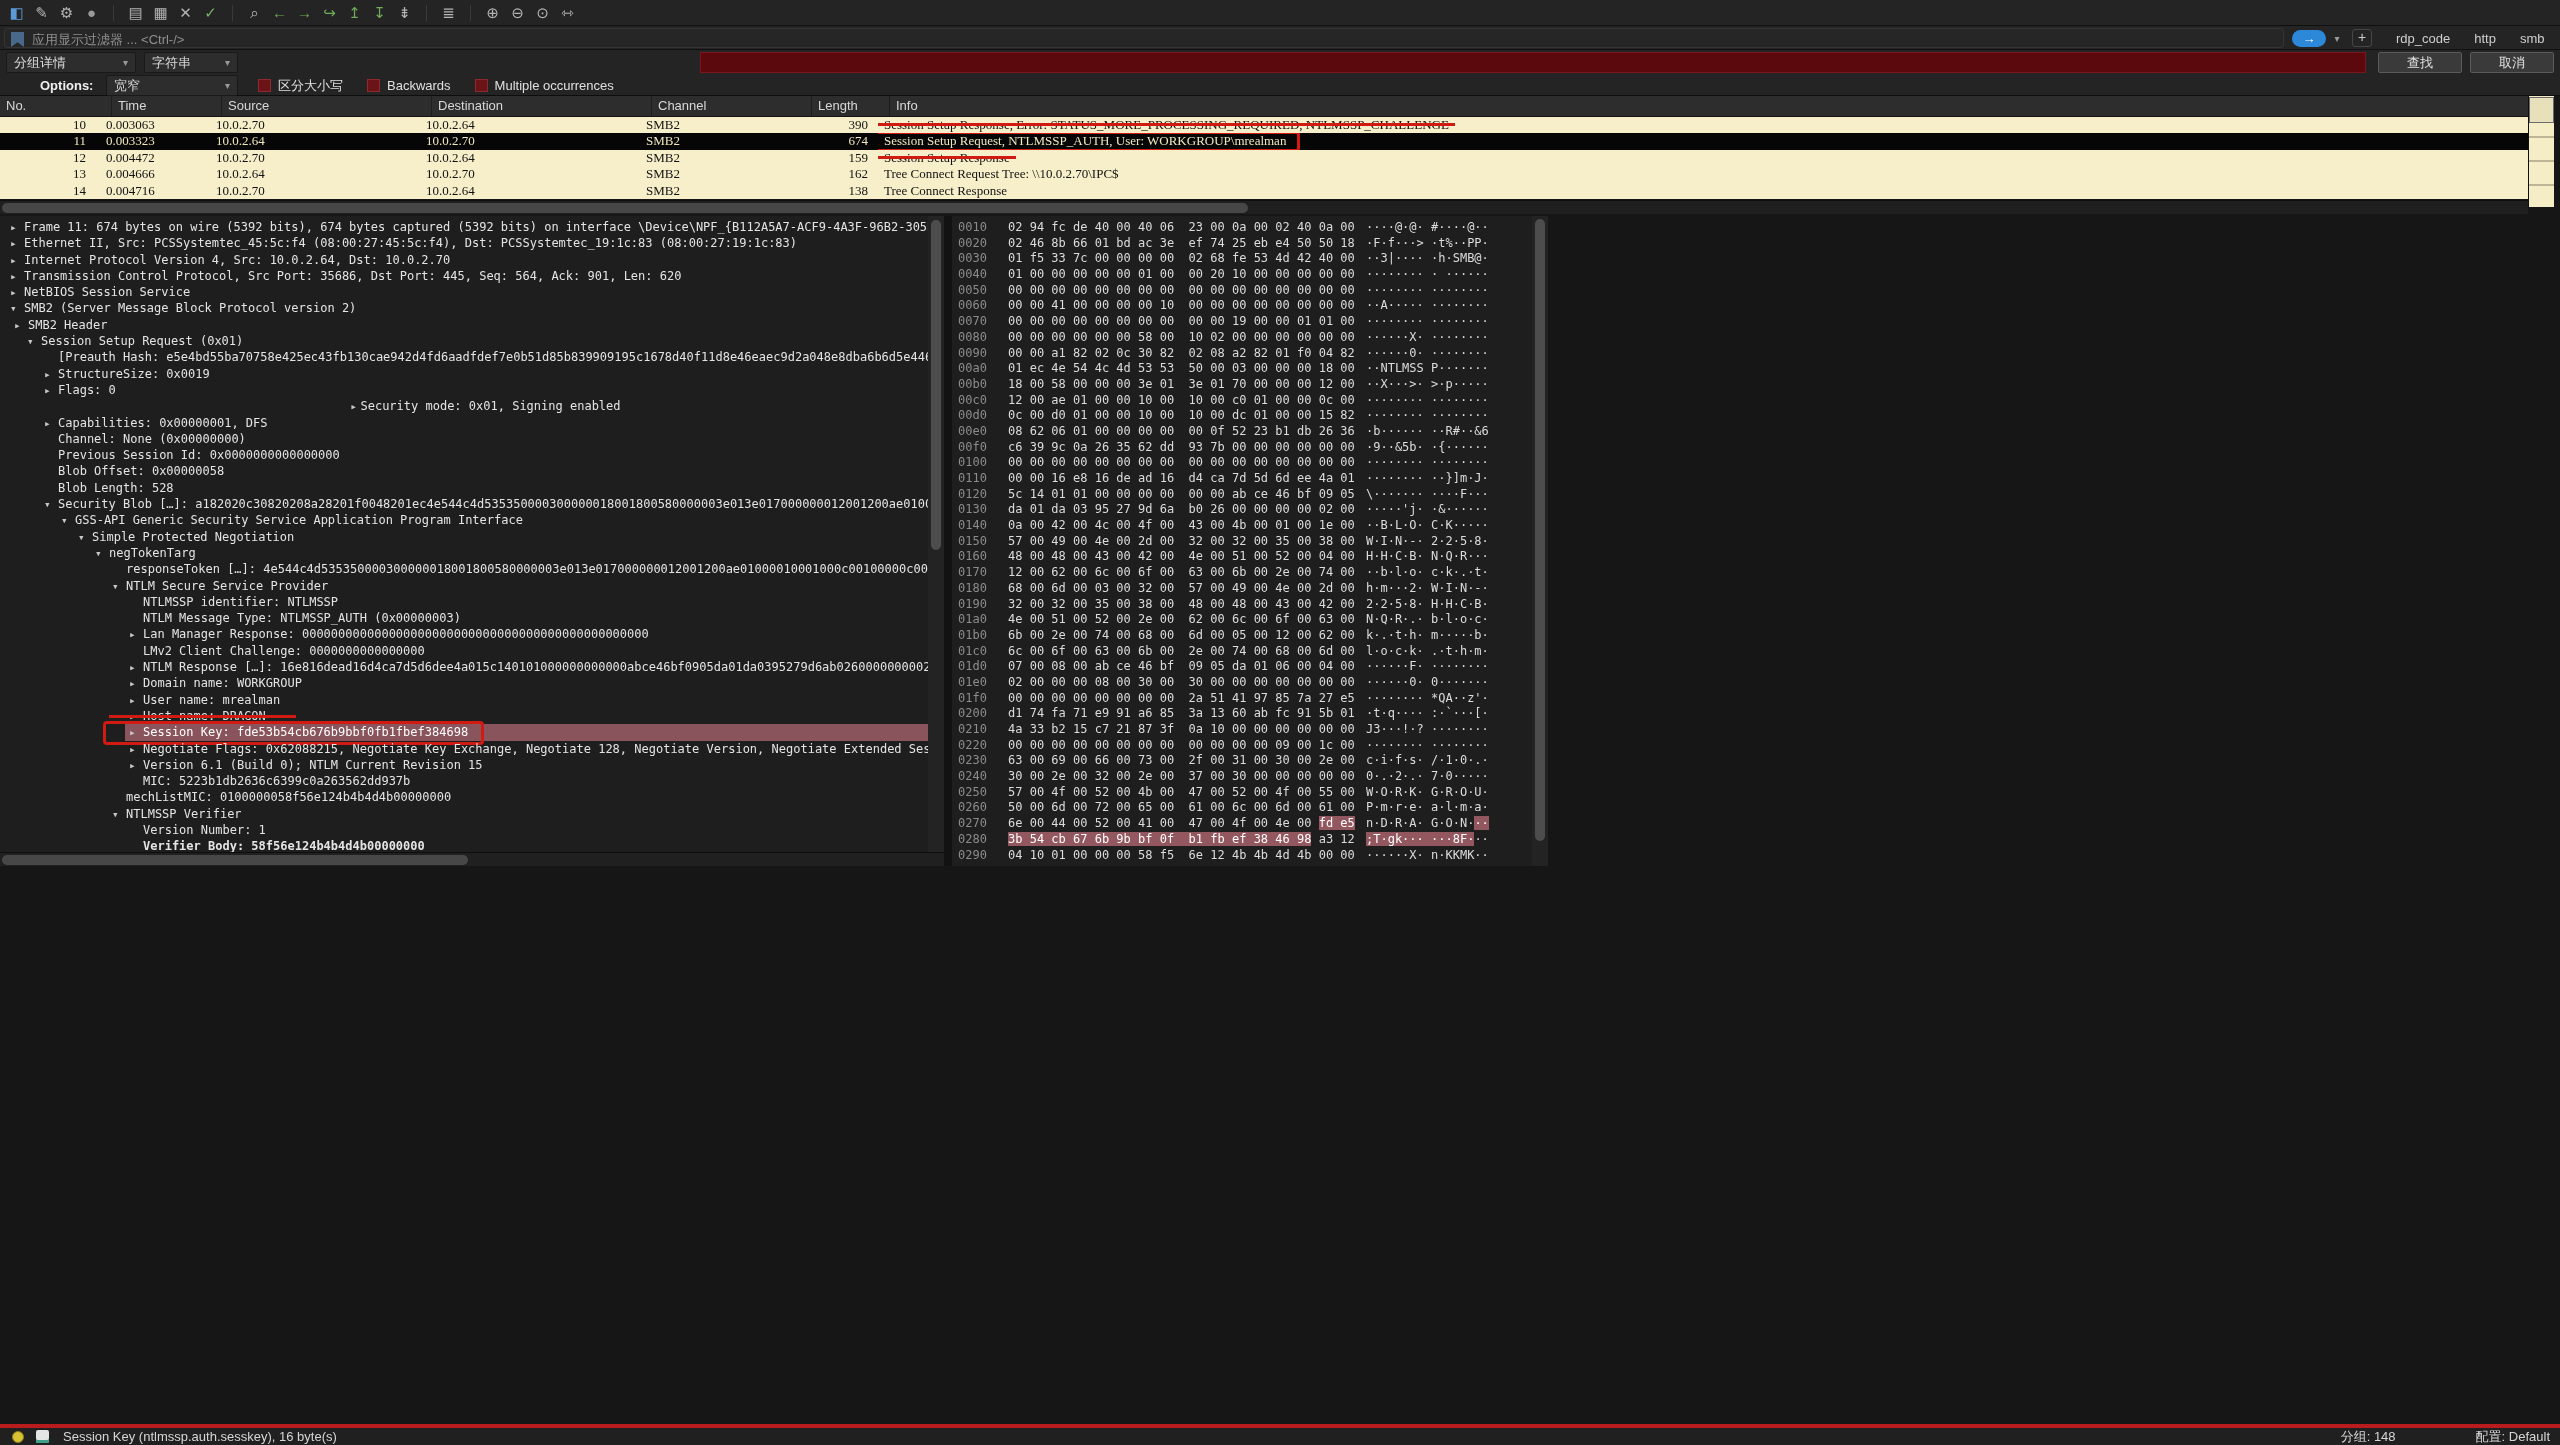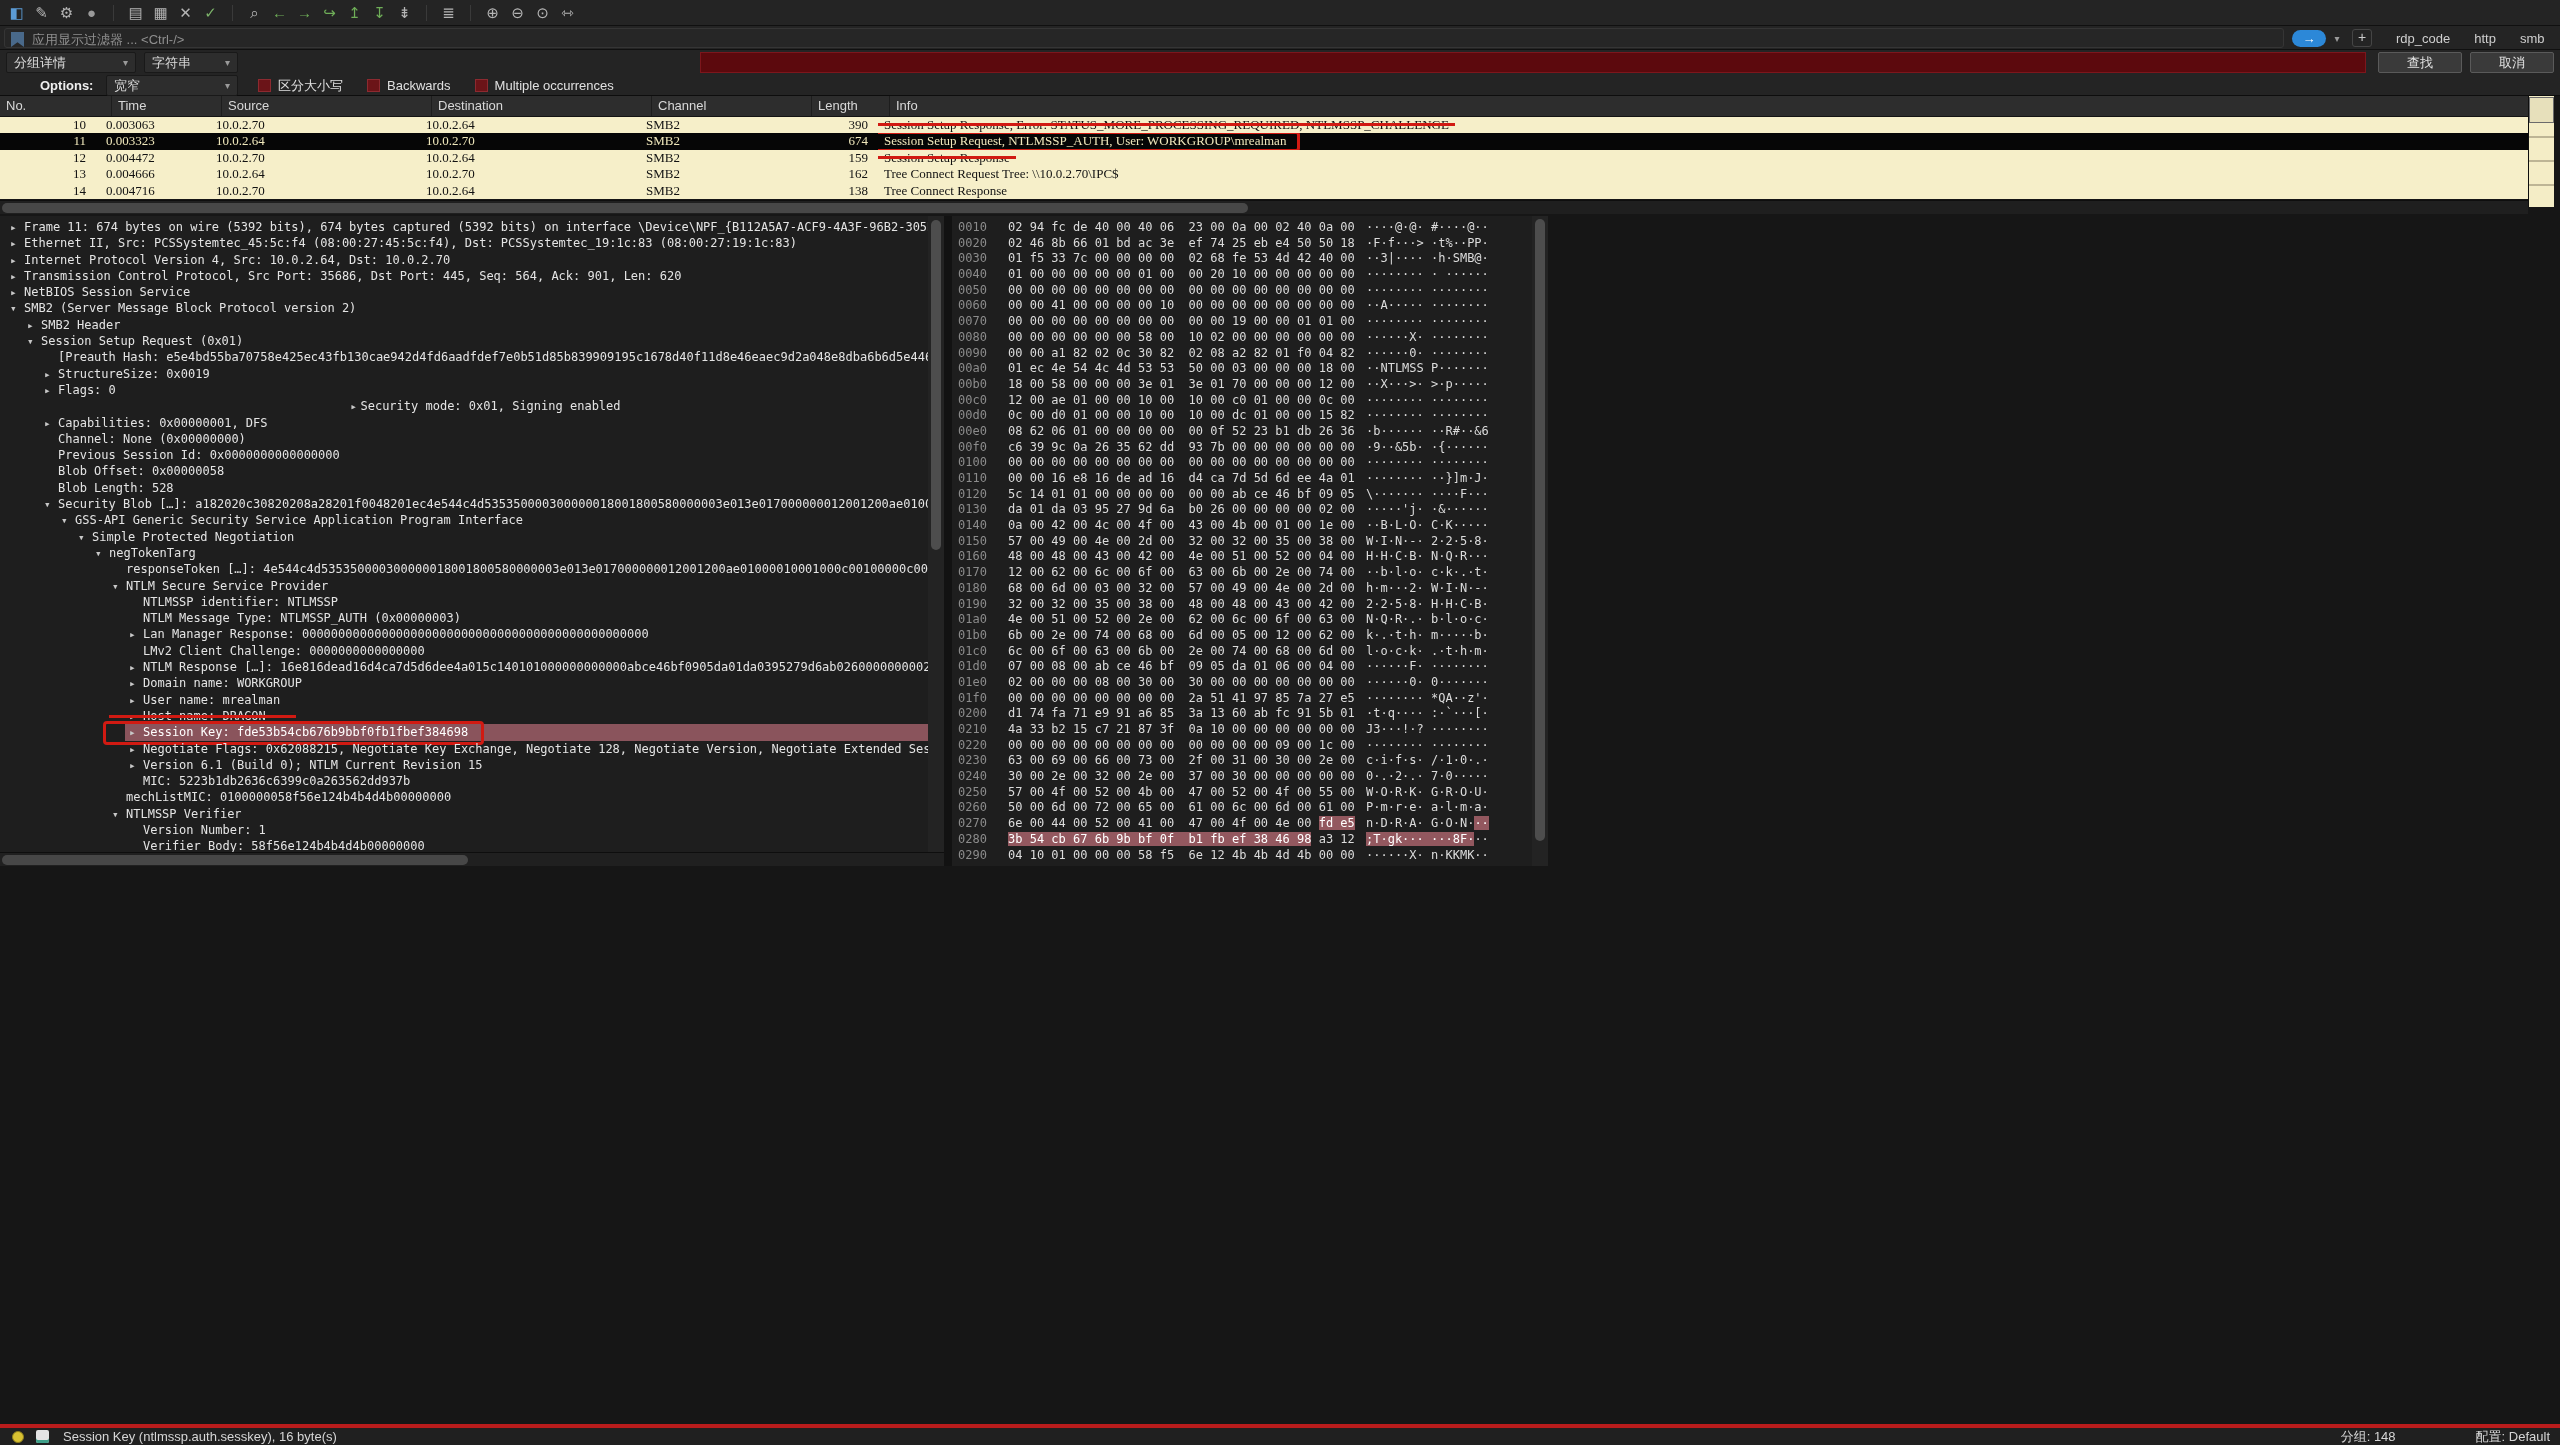--- a/index.html
+++ b/index.html
@@ -238,21 +238,21 @@
   <div class="mm-line" style="top:88px"></div>
 </div>
 
 <div class="details" id="details">
     <div class="dline" style="padding-left: 10px;"><span class="dinner"><span class="darrow">▸</span><span class="dtext">Frame 11: 674 bytes on wire (5392 bits), 674 bytes captured (5392 bits) on interface \Device\NPF_{B112A5A7-ACF9-4A3F-96B2-305BF</span></span></div>
     <div class="dline" style="padding-left: 10px;"><span class="dinner"><span class="darrow">▸</span><span class="dtext">Ethernet II, Src: PCSSystemtec_45:5c:f4 (08:00:27:45:5c:f4), Dst: PCSSystemtec_19:1c:83 (08:00:27:19:1c:83)</span></span></div>
     <div class="dline" style="padding-left: 10px;"><span class="dinner"><span class="darrow">▸</span><span class="dtext">Internet Protocol Version 4, Src: 10.0.2.64, Dst: 10.0.2.70</span></span></div>
     <div class="dline" style="padding-left: 10px;"><span class="dinner"><span class="darrow">▸</span><span class="dtext">Transmission Control Protocol, Src Port: 35686, Dst Port: 445, Seq: 564, Ack: 901, Len: 620</span></span></div>
     <div class="dline" style="padding-left: 10px;"><span class="dinner"><span class="darrow">▸</span><span class="dtext">NetBIOS Session Service</span></span></div>
     <div class="dline" style="padding-left: 10px;"><span class="dinner"><span class="darrow">▾</span><span class="dtext">SMB2 (Server Message Block Protocol version 2)</span></span></div>
-    <div class="dline" style="padding-left: 27px;"><span class="dinner"><span class="darrow">▸</span><span class="dtext">SMB2 Header</span></span></div>
+    <div class="dline" style="padding-left: 14px;"><span class="dinner"><span class="darrow">▸</span><span class="dtext">SMB2 Header</span></span></div>
     <div class="dline" style="padding-left: 27px;"><span class="dinner"><span class="darrow">▾</span><span class="dtext">Session Setup Request (0x01)</span></span></div>
     <div class="dline" style="padding-left: 44px;"><span class="dinner"><span class="darrow"></span><span class="dtext">[Preauth Hash: e5e4bd55ba70758e425ec43fb130cae942d4fd6aadfdef7e0b51d85b839909195c1678d40f11d8e46eaec9d2a048e8dba6b6d5e446e…]</span></span></div>
     <div class="dline" style="padding-left: 44px;"><span class="dinner"><span class="darrow">▸</span><span class="dtext">StructureSize: 0x0019</span></span></div>
     <div class="dline" style="padding-left: 44px;"><span class="dinner"><span class="darrow">▸</span><span class="dtext">Flags: 0</span></span></div>
     <div class="dline" style="padding-left: 39px; text-align: center;"><span class="dinner"><span class="darrow">▸</span><span class="dtext">Security mode: 0x01, Signing enabled</span></span></div>
     <div class="dline" style="padding-left: 44px;"><span class="dinner"><span class="darrow">▸</span><span class="dtext">Capabilities: 0x00000001, DFS</span></span></div>
     <div class="dline" style="padding-left: 44px;"><span class="dinner"><span class="darrow"></span><span class="dtext">Channel: None (0x00000000)</span></span></div>
     <div class="dline" style="padding-left: 44px;"><span class="dinner"><span class="darrow"></span><span class="dtext">Previous Session Id: 0x0000000000000000</span></span></div>
     <div class="dline" style="padding-left: 44px;"><span class="dinner"><span class="darrow"></span><span class="dtext">Blob Offset: 0x00000058</span></span></div>
     <div class="dline" style="padding-left: 44px;"><span class="dinner"><span class="darrow"></span><span class="dtext">Blob Length: 528</span></span></div>
@@ -270,21 +270,21 @@
     <div class="dline" style="padding-left: 129px;"><span class="dinner"><span class="darrow">▸</span><span class="dtext">Domain name: WORKGROUP</span></span></div>
     <div class="dline" style="padding-left: 129px;"><span class="dinner"><span class="darrow">▸</span><span class="dtext">User name: mrealman</span></span></div>
     <div class="dline dstruck" style="padding-left: 129px;"><span class="dinner"><span class="darrow">▸</span><span class="dtext">Host name: DRAGON</span></span></div>
     <div class="dline dsel dboxed" style="padding-left: 129px; --hlL: 125px;"><span class="dinner"><span class="darrow">▸</span><span class="dtext">Session Key: fde53b54cb676b9bbf0fb1fbef384698</span></span></div>
     <div class="dline" style="padding-left: 129px;"><span class="dinner"><span class="darrow">▸</span><span class="dtext">Negotiate Flags: 0x62088215, Negotiate Key Exchange, Negotiate 128, Negotiate Version, Negotiate Extended Ses…</span></span></div>
     <div class="dline" style="padding-left: 129px;"><span class="dinner"><span class="darrow">▸</span><span class="dtext">Version 6.1 (Build 0); NTLM Current Revision 15</span></span></div>
     <div class="dline" style="padding-left: 129px;"><span class="dinner"><span class="darrow"></span><span class="dtext">MIC: 5223b1db2636c6399c0a263562dd937b</span></span></div>
     <div class="dline" style="padding-left: 112px;"><span class="dinner"><span class="darrow"></span><span class="dtext">mechListMIC: 0100000058f56e124b4b4d4b00000000</span></span></div>
     <div class="dline" style="padding-left: 112px;"><span class="dinner"><span class="darrow">▾</span><span class="dtext">NTLMSSP Verifier</span></span></div>
     <div class="dline" style="padding-left: 129px;"><span class="dinner"><span class="darrow"></span><span class="dtext">Version Number: 1</span></span></div>
-    <div class="dline" style="padding-left: 129px;"><span class="dinner"><span class="darrow"></span><span class="dtext">Verifier Body: 58f56e124b4b4d4b00000000</span></span></div>
+    <div class="dline" style="padding-left: 129px; font-weight: bold;"><span class="dinner"><span class="darrow"></span><span class="dtext">Verifier Body: 58f56e124b4b4d4b00000000</span></span></div>
   </div>
 <div class="vs1">
     <div class="handle"></div>
   </div>
 <div class="pane-div"></div>
 <div class="hs2">
     <div class="handle"></div>
   </div>
 
 <div class="hexpane" id="hexpane">

